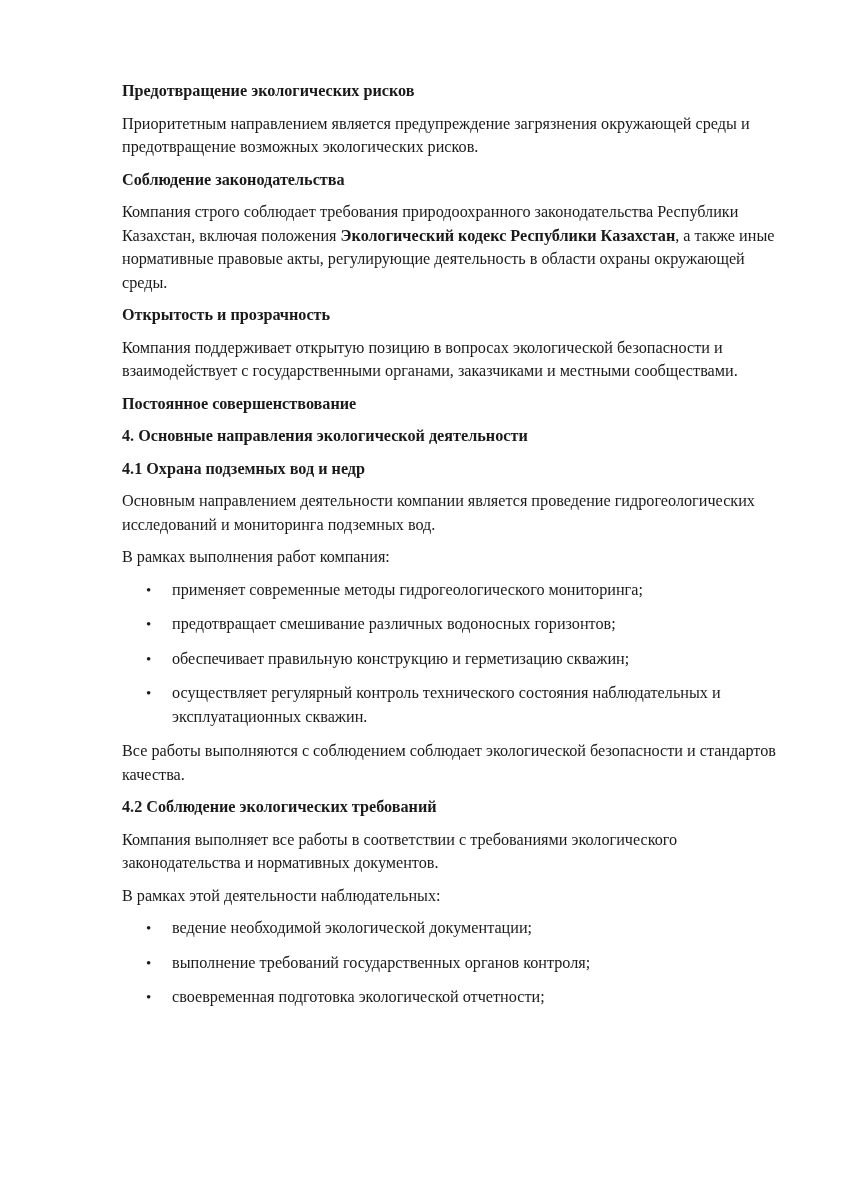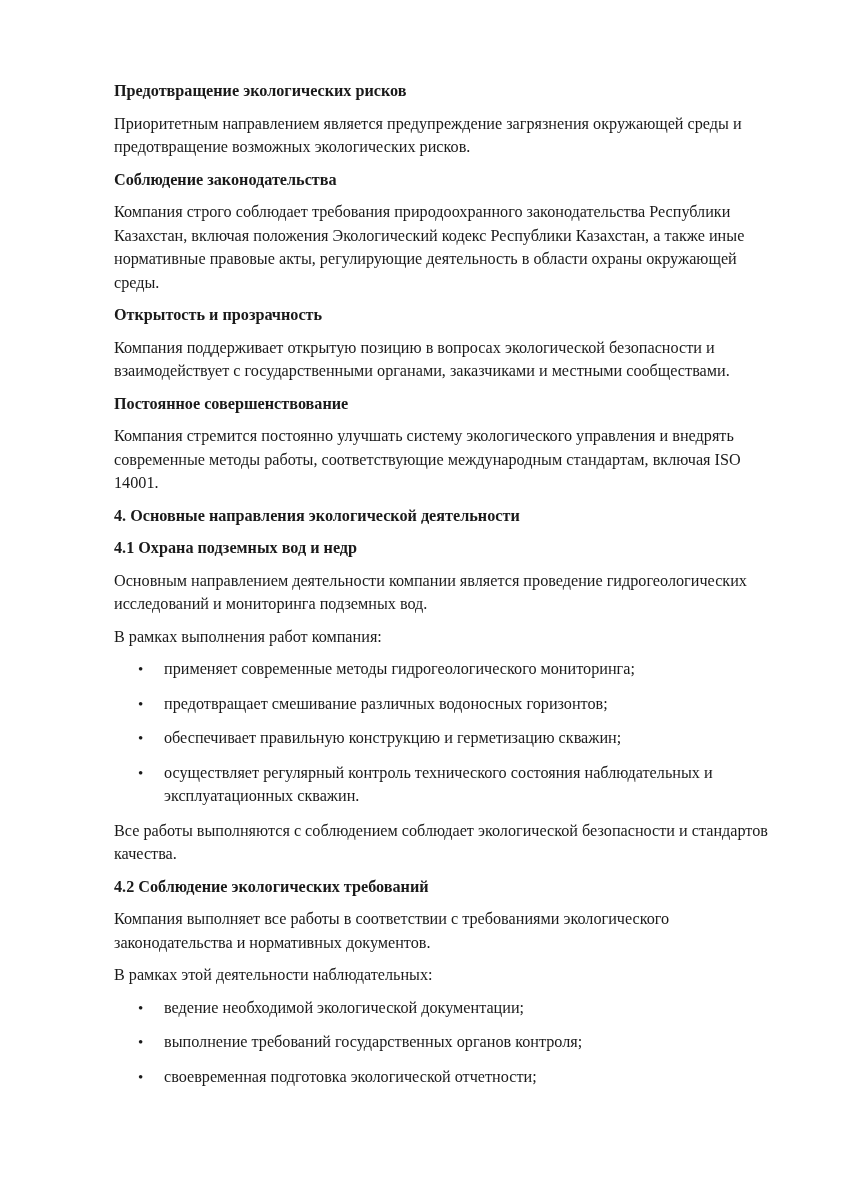--- a/index.html
+++ b/index.html
@@ -1,41 +1,40 @@
 <!DOCTYPE html>
 <html><head>
 <meta charset="utf-8">
 <style>
   html, body { margin: 0; padding: 0; background: #ffffff; }
   body { width: 848px; height: 1199px; position: relative; overflow: hidden;
          font-family: "Liberation Serif", "DejaVu Serif", serif; color: #1a1a1a; }
-  .page { position: absolute; left: 114px; top: 80px; width: 660px; font-size: 16.2px; line-height: 23.5px; }
+  .page { position: absolute; left: 122px; top: 80px; width: 660px; font-size: 16.2px; line-height: 23.5px; }
   .h { font-weight: bold; margin: 0 0 9px 0; }
   .p { margin: 0 0 9px 0; }
-  .p b { font-weight: normal; }
+  .p b { font-weight: bold; }
   ul.bl { list-style: none; margin: 0 0 9px 0; padding: 0; font-family: Liberation Serif, serif; }
   ul.bl li { position: relative; padding-left: 50px; margin: 0 0 11px 0; }
   ul.bl li::before { content: "•"; position: absolute; left: 24px; top: 0; font-size: 15px; }
 </style>
 </head>
 <body>
 
 <div class="page">
 
   <p class="h">Предотвращение экологических рисков</p>
   <p class="p">Приоритетным направлением является предупреждение загрязнения окружающей среды и предотвращение возможных экологических рисков.</p>
 
   <p class="h">Соблюдение законодательства</p>
   <p class="p"><span>Компания строго соблюдает требования природоохранного законодательства Республики Казахстан, включая положения </span><b>Экологический кодекс Республики Казахстан</b><span>, а также иные нормативные правовые акты, регулирующие деятельность в области охраны окружающей среды.</span></p>
 
   <p class="h">Открытость и прозрачность</p>
   <p class="p">Компания поддерживает открытую позицию в вопросах экологической безопасности и взаимодействует с государственными органами, заказчиками и местными сообществами.</p>
 
   <p class="h">Постоянное совершенствование</p>
-  <p class="p"><span>Компания стремится постоянно улучшать систему экологического управления и внедрять современные методы работы, соответствующие международным стандартам, включая </span><b>ISO 14001</b><span>.</span></p>
 
   <p class="h">4. Основные направления экологической деятельности</p>
 
   <p class="h">4.1 Охрана подземных вод и недр</p>
   <p class="p">Основным направлением деятельности компании является проведение гидрогеологических исследований и мониторинга подземных вод.</p>
   <p class="p">В рамках выполнения работ компания:</p>
   <ul class="bl">
     <li>применяет современные методы гидрогеологического мониторинга;</li>
     <li>предотвращает смешивание различных водоносных горизонтов;</li>
     <li>обеспечивает правильную конструкцию и герметизацию скважин;</li>

